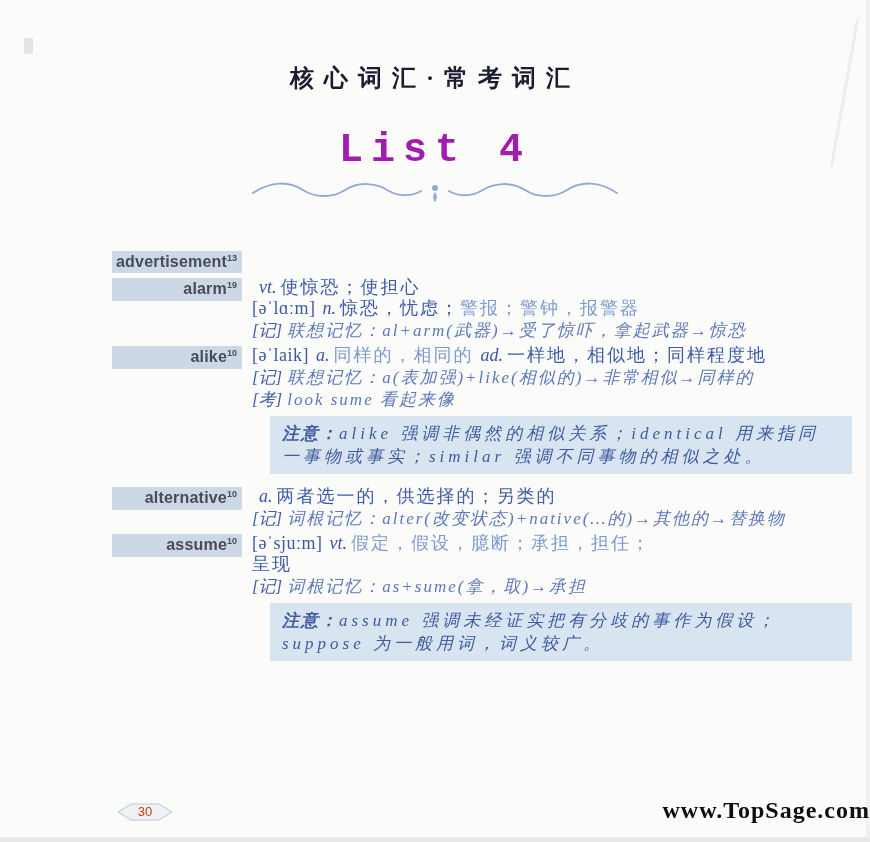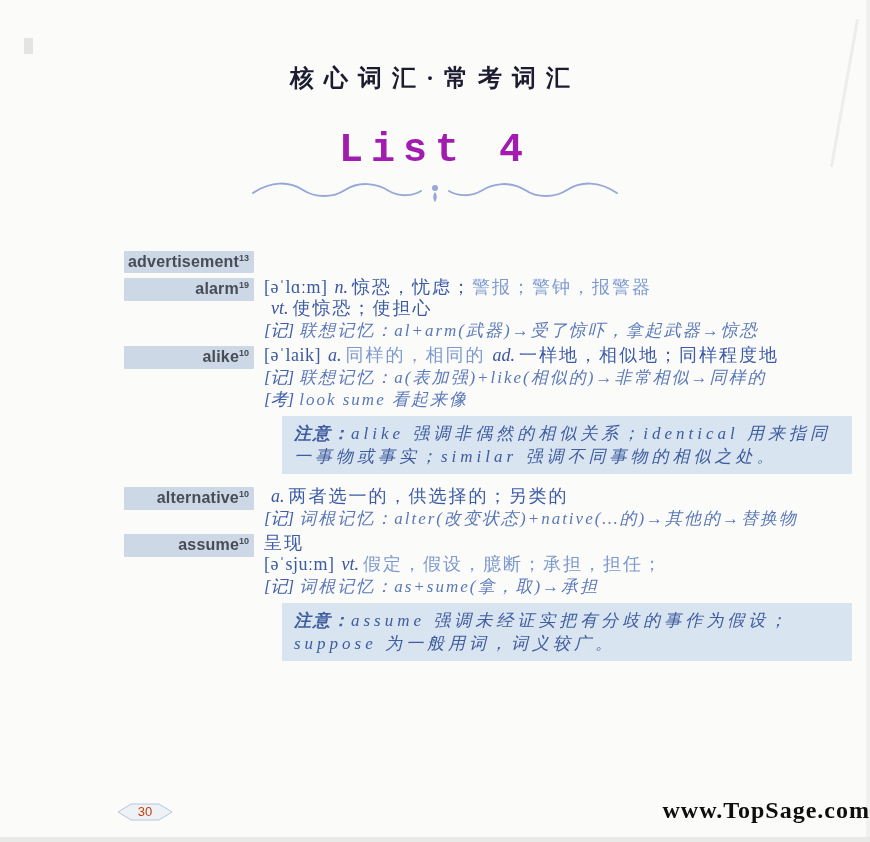--- a/index.html
+++ b/index.html
@@ -20,21 +20,21 @@
     color:#1c1c30;letter-spacing:10px;
   }
   .list-title{
     margin-top:34px;font-family:Liberation Mono, monospace;font-weight:bold;
     font-size:40px;color:#a21caf;letter-spacing:8px;
   }
   .flourish{margin-top:2px;}
 
   
   .content{position:absolute;left:112px;top:250px;width:740px;}
-  .entry{display:flex;margin-bottom:4px;margin-left:12px;}
+  .entry{display:flex;margin-bottom:4px;}
   .word-col{flex:0 0 130px;width:130px;padding-top:1px;}
   .headword-bar{
     display:block;background:#ccd8e5;text-align:right;
     padding:2px 5px 2px 4px;border-radius:1px;
   }
   .headword{
     font-family:"Liberation Sans",sans-serif;font-weight:bold;font-size:16px;
     color:#474c55;letter-spacing:0.2px;
   }
   sup.freq{
@@ -101,22 +101,22 @@
     <div class="word-col">
       <span class="headword-bar"><span class="headword">advertisement</span><sup class="freq">13</sup></span>
     </div>
   </div>
 
   <div class="entry">
     <div class="word-col">
       <span class="headword-bar"><span class="headword">alarm</span><sup class="freq">19</sup></span>
     </div>
     <div class="def-col">
+      <span class="line"><span class="pos">vt.</span><span class="cn">使惊恐；使担心</span></span>
       <span class="line"><span class="ph">[əˈlɑːm]</span><span class="pos">n.</span><span class="cn">惊恐，忧虑；</span><span class="cn cn-light">警报；警钟，报警器</span></span>
-      <span class="line"><span class="pos">vt.</span><span class="cn">使惊恐；使担心</span></span>
       <span class="note-line"><span class="blabel">[记]</span><span>联想记忆：al+arm(武器)→受了惊吓，拿起武器→惊恐</span></span>
     </div>
   </div>
 
   <div class="entry">
     <div class="word-col">
       <span class="headword-bar"><span class="headword">alike</span><sup class="freq">10</sup></span>
     </div>
     <div class="def-col">
       <span class="line"><span class="ph">[əˈlaik]</span><span class="pos">a.</span><span class="cn cn-light">同样的，相同的</span><span class="pos">ad.</span><span class="cn">一样地，相似地；同样程度地</span></span>
@@ -134,22 +134,22 @@
       <span class="line"><span class="pos">a.</span><span class="cn">两者选一的，供选择的；另类的</span></span>
       <span class="note-line"><span class="blabel">[记]</span><span>词根记忆：alter(改变状态)+native(…的)→其他的→替换物</span></span>
     </div>
   </div>
 
   <div class="entry">
     <div class="word-col">
       <span class="headword-bar"><span class="headword">assume</span><sup class="freq">10</sup></span>
     </div>
     <div class="def-col">
+      <span class="line"><span class="ph">[əˈsjuːm]</span><span class="pos">vt.</span><span class="cn cn-light">假定，假设，臆断；承担，担任；</span></span>
       <span class="line"><span class="cn">呈现</span></span>
-      <span class="line"><span class="ph">[əˈsjuːm]</span><span class="pos">vt.</span><span class="cn cn-light">假定，假设，臆断；承担，担任；</span></span>
       <span class="note-line"><span class="blabel">[记]</span><span>词根记忆：as+sume(拿，取)→承担</span></span>
       <div class="notice-box"><span class="notice-label">注意：</span><span class="notice-text">assume 强调未经证实把有分歧的事作为假设；suppose 为一般用词，词义较广。</span></div>
     </div>
   </div>
 
 </div>
 
 <div class="page-footer">
   <span class="pagenum-wrap">
     <svg width="58" height="20" viewBox="0 0 58 20">

